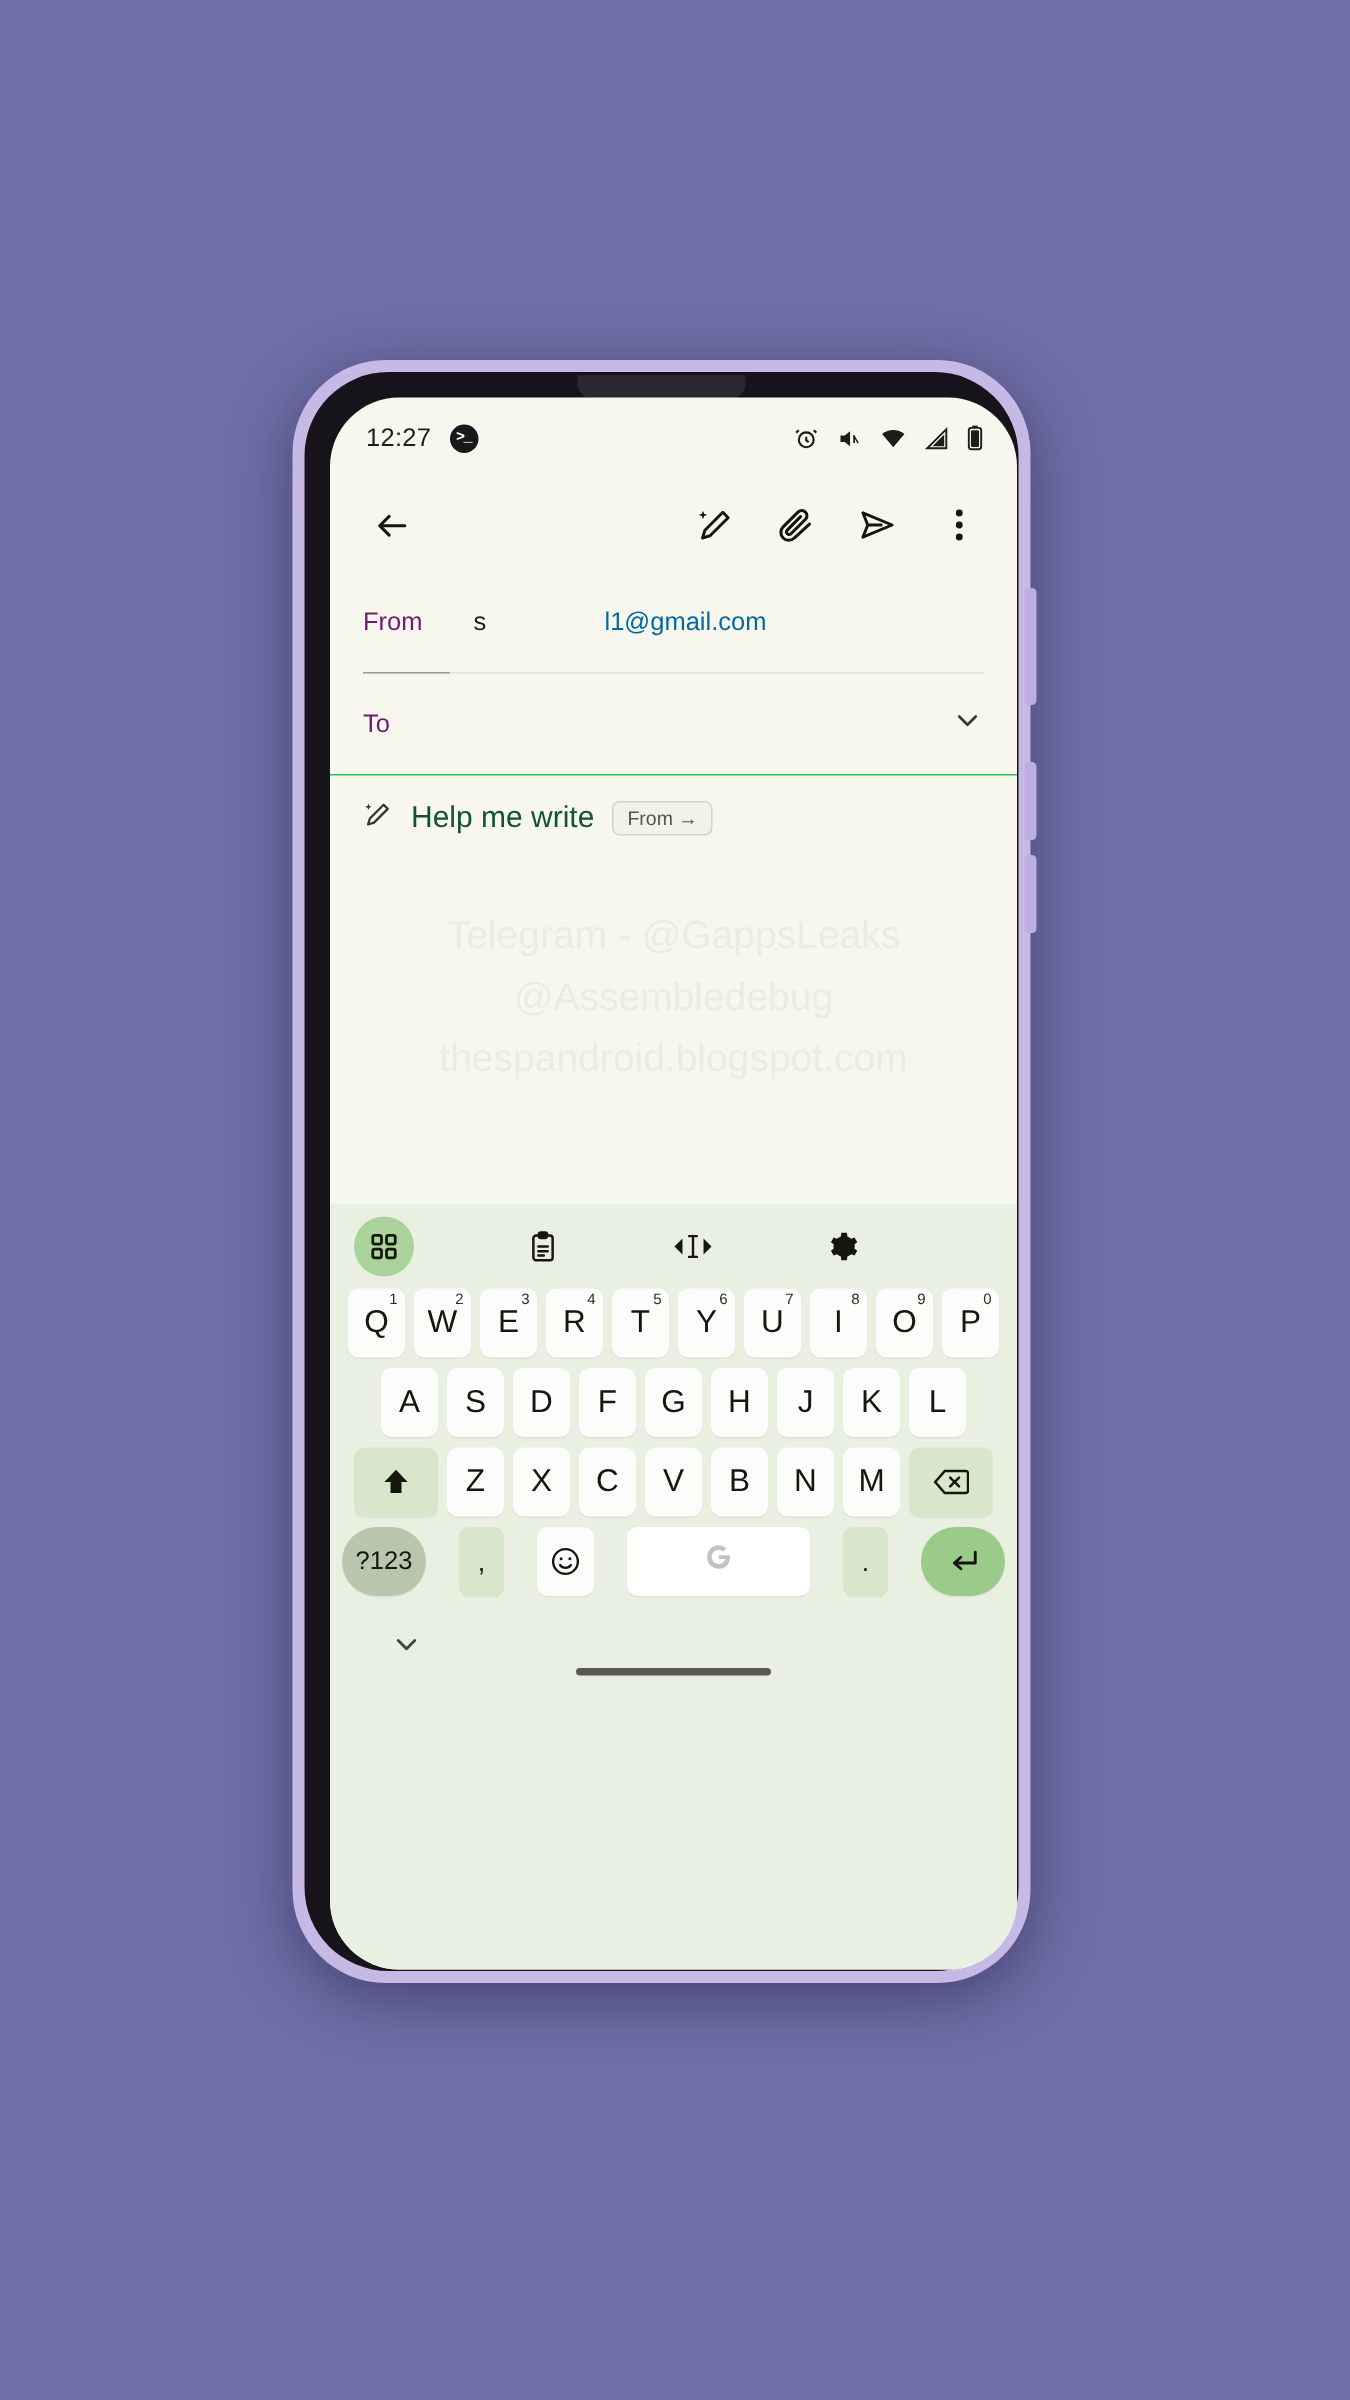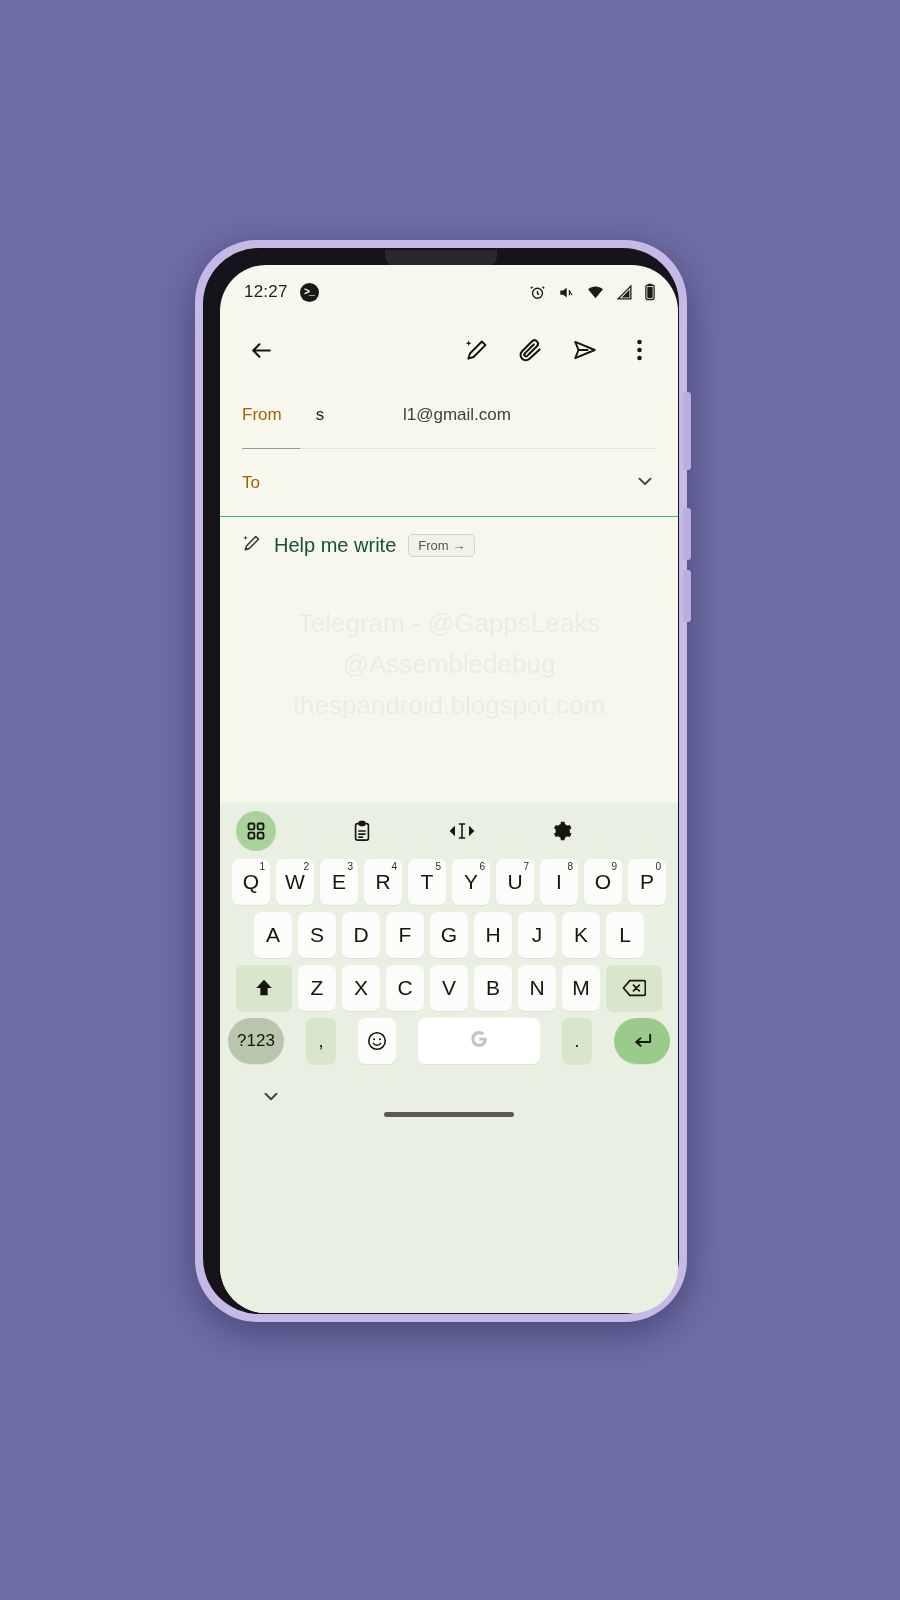--- a/index.html
+++ b/index.html
@@ -95,25 +95,25 @@
 
   
   .field-row {
     position: relative;
     height: 68px;
     display: flex; align-items: center;
     padding: 0 22px;
     border-bottom: 1px solid #22c55e;
   }
   #row-from { border-bottom: none; }
-  .field-label { font-size: 17px; color: #a16207; }
+  .field-label { font-size: 17px; color: #701a75; }
   #from-name { font-size: 17px; color:#1f1e1a; margin-left: 34px; }
   #from-email {
     position: absolute; left: 183px;
-    font-size: 17px; color: #404040;
+    font-size: 17px; color: #0369a1;
   }
   #from-underline {
     position: absolute; left: 22px; right: 22px; bottom: 0;
     height: 1px; background: #E4E4D7;
   }
   #from-underline-strong {
     position: absolute; left: 22px; width: 58px; bottom: 0;
     height: 1px; background: #9a9a8c;
   }
   #to-chevron { margin-left: auto; }

